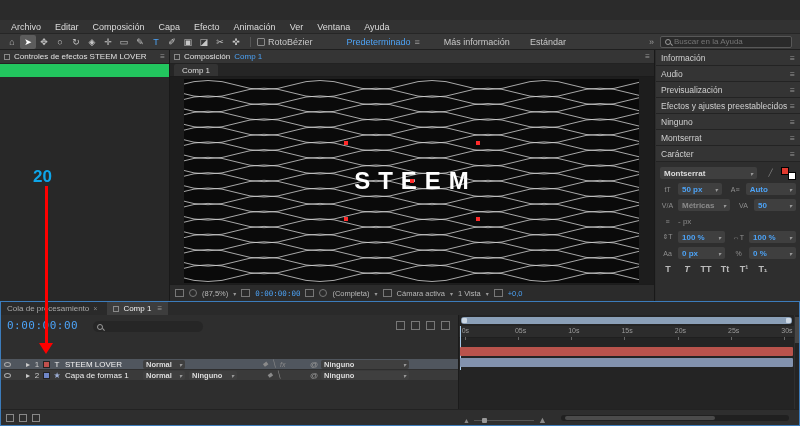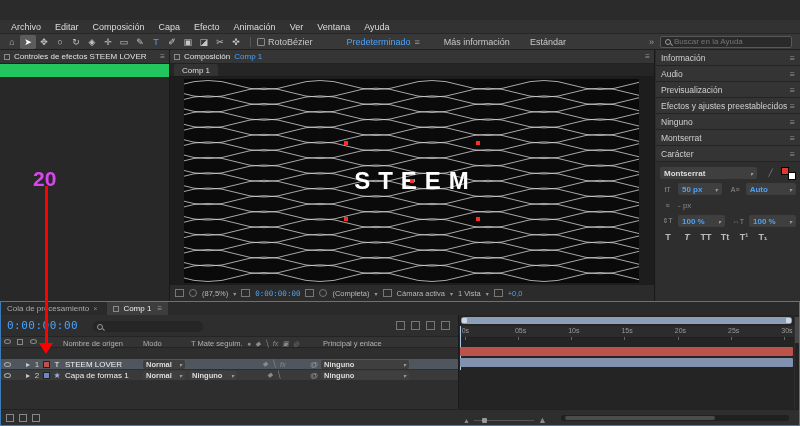--- a/index.html
+++ b/index.html
@@ -102,21 +102,21 @@
   .vsb{position:absolute;right:0;top:13px;bottom:16px;width:4px;background:#242424}
   .vsb i{position:absolute;top:2px;left:0;width:4px;height:26px;background:#474747}
   .tlbottom{position:absolute;left:0;bottom:0;width:100%;height:16px;background:#2e2e2e;border-top:1px solid #222}
   .bic{position:absolute;top:4px;width:8px;height:8px;border:1px solid #888}
   .zoomctl{position:absolute;left:462px;top:5px;display:flex;align-items:center;gap:4px;color:#888;font-size:7px}
   .zline{width:60px;height:1px;background:#555;position:relative}
   .zthumb{position:absolute;left:8px;top:-2px;width:5px;height:5px;background:#999;border-radius:1px}
   .hsb{position:absolute;left:560px;right:10px;top:5px;height:6px;background:#202020;border-radius:3px}
   .hsb i{position:absolute;left:4px;width:150px;top:1px;height:4px;background:#4b4b4b;border-radius:2px}
   
-  .ann-label{position:absolute;left:33px;top:167px;color:#d946ef;font-size:21px;font-weight:bold;z-index:60;pointer-events:none}
+  .ann-label{position:absolute;left:33px;top:167px;color:#0ea5e9;font-size:17px;font-weight:bold;z-index:60;pointer-events:none}
   .ann-line{position:absolute;left:45px;top:186px;width:3px;height:158px;background:#ff0000;z-index:60;pointer-events:none}
   .ann-head{position:absolute;left:39px;top:343px;width:0;height:0;border-left:7px solid transparent;border-right:7px solid transparent;border-top:11px solid #ff0000;z-index:60;pointer-events:none}
 </style>
 </head>
 <body>
 
 <div class="root">
 
 
   <div class="menubar">
@@ -292,33 +292,59 @@
           <i class="car">▾</i>
         </span>
         <span class="spring"></span>
         <span class="fico">A≡</span>
         <span class="dd" style="width:53px">
           <b class="blue">Auto</b>
           <i class="car">▾</i>
         </span>
       </div>
       <div class="chrow">
+        <span class="fico">V/A</span>
+        <span class="dd" style="width:52px">
+          <b class="gray">Métricas</b>
+          <i class="car">▾</i>
+        </span>
+        <span class="spring"></span>
+        <span class="fico">VA</span>
+        <span class="dd" style="width:42px">
+          <b class="blue">50</b>
+          <i class="car">▾</i>
+        </span>
+      </div>
+      <div class="chrow">
         <span class="fico">≡</span>
         <span class="gray">- px</span>
       </div>
       <div class="chrow">
         <span class="fico">⇕T</span>
         <span class="dd" style="width:48px">
           <b class="blue">100 %</b>
           <i class="car">▾</i>
         </span>
         <span class="spring"></span>
         <span class="fico">⇔T</span>
         <span class="dd" style="width:48px">
           <b class="blue">100 %</b>
+          <i class="car">▾</i>
+        </span>
+      </div>
+      <div class="chrow">
+        <span class="fico">Aa</span>
+        <span class="dd" style="width:48px">
+          <b class="blue">0 px</b>
+          <i class="car">▾</i>
+        </span>
+        <span class="spring"></span>
+        <span class="fico">%</span>
+        <span class="dd" style="width:48px">
+          <b class="blue">0 %</b>
           <i class="car">▾</i>
         </span>
       </div>
       <div class="chrow">
         <span class="tticon">T</span>
         <span class="tticon it">T</span>
         <span class="tticon">TT</span>
         <span class="tticon">Tt</span>
         <span class="tticon">T¹</span>
         <span class="tticon">T₁</span>
@@ -345,32 +371,20 @@
         <span class="mag"></span>
         <input style="">
       </span>
       <span class="tlicons">
         <i class="tlico"></i>
         <i class="tlico"></i>
         <i class="tlico"></i>
         <i class="tlico"></i>
       </span>
 
-      <div class="tlhdr">
-        <span style="left:3px" class="hic"></span>
-        <span style="left:16px" class="hsq"></span>
-        <span style="left:29px" class="hic"></span>
-        <span style="left:62px">Nombre de origen</span>
-        <span style="left:142px">Modo</span>
-        <span style="left:190px">T Mate seguim.</span>
-        <span style="left:244px">
-          <i class="swg">●</i><i class="swg">◆</i><i class="swg">╲</i><i class="swg">fx</i><i class="swg">▣</i><i class="swg">◎</i>
-        </span>
-        <span style="left:322px">Principal y enlace</span>
-      </div>
 
       <div class="lrow sel" style="top:44px">
         <span class="cell" style="width:12px">
             <i class="eye"></i>
           </span>
         <span class="cell" style="width:10px"></span>
         <span class="cell" style="width:10px">▸</span>
         <span class="cell" style="width:8px">1</span>
         <span class="cell" style="width:10px">
             <i class="lsw" style="background: rgb(192, 80, 77);"></i>

